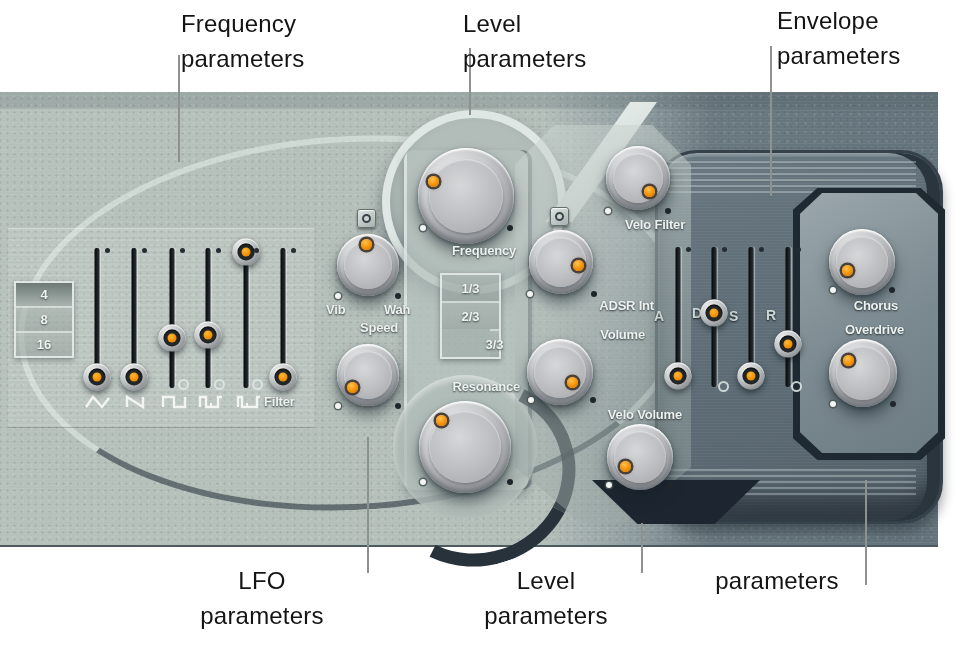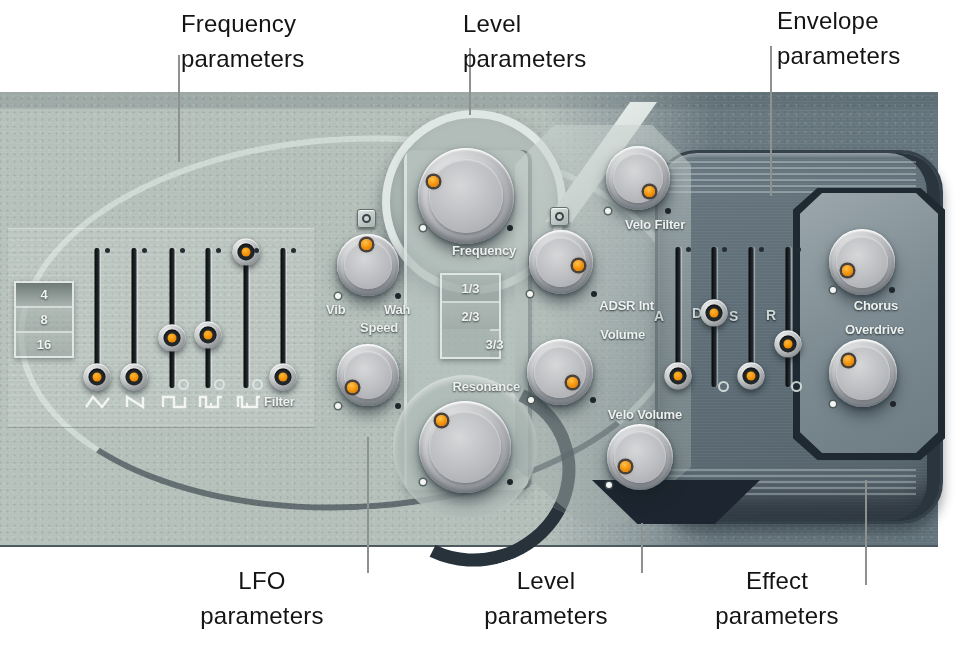--- a/index.html
+++ b/index.html
@@ -349,15 +349,14 @@
 </div>
 <div class="callout right" style="left:162px;top:563px;width:200px;">
   <div>LFO</div>
   <div>parameters</div>
 </div>
 <div class="callout right" style="left:446px;top:563px;width:200px;">
   <div>Level</div>
   <div>parameters</div>
 </div>
 <div class="callout right" style="left:677px;top:563px;width:200px;">
-  <div>Effect</div>
   <div>parameters</div>
 </div>
 
 </body></html>

